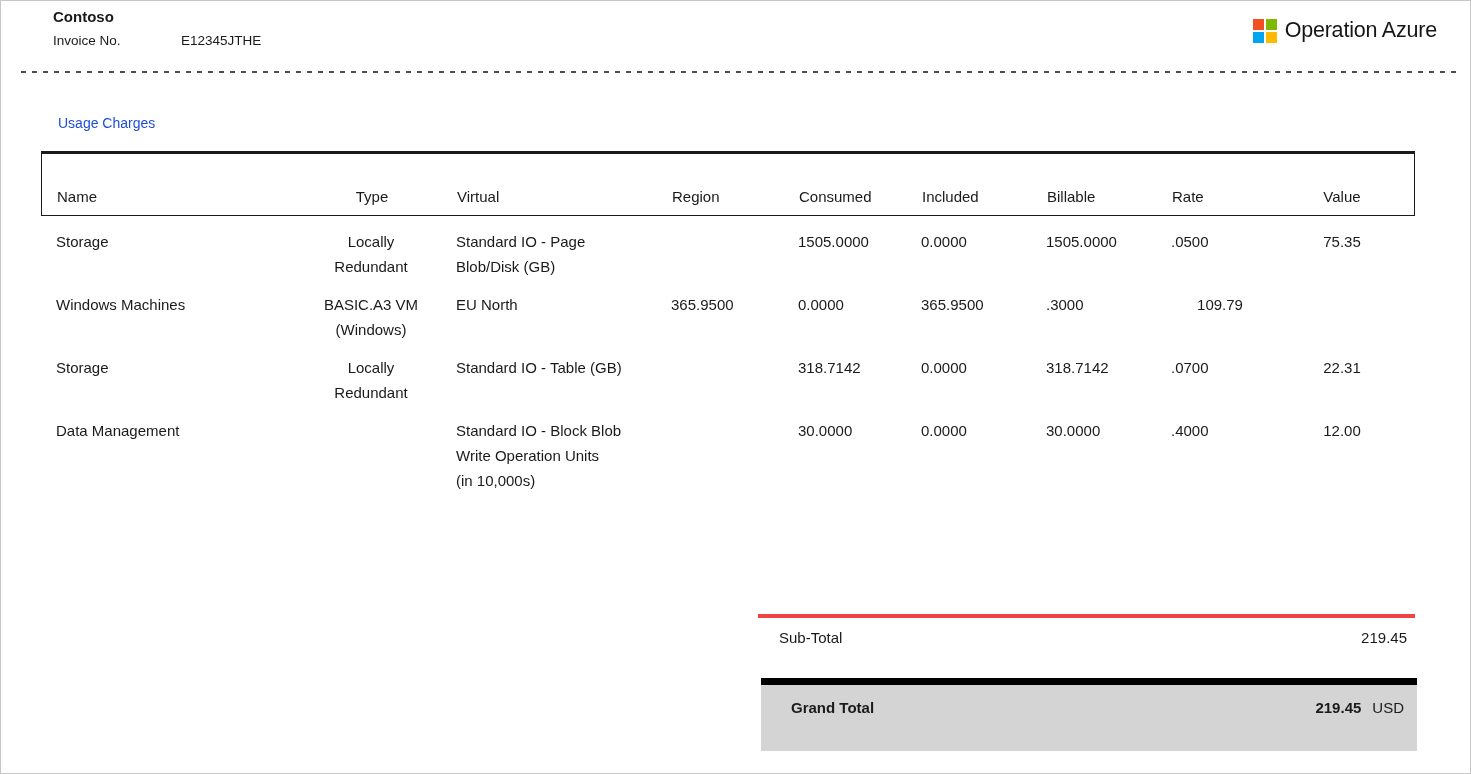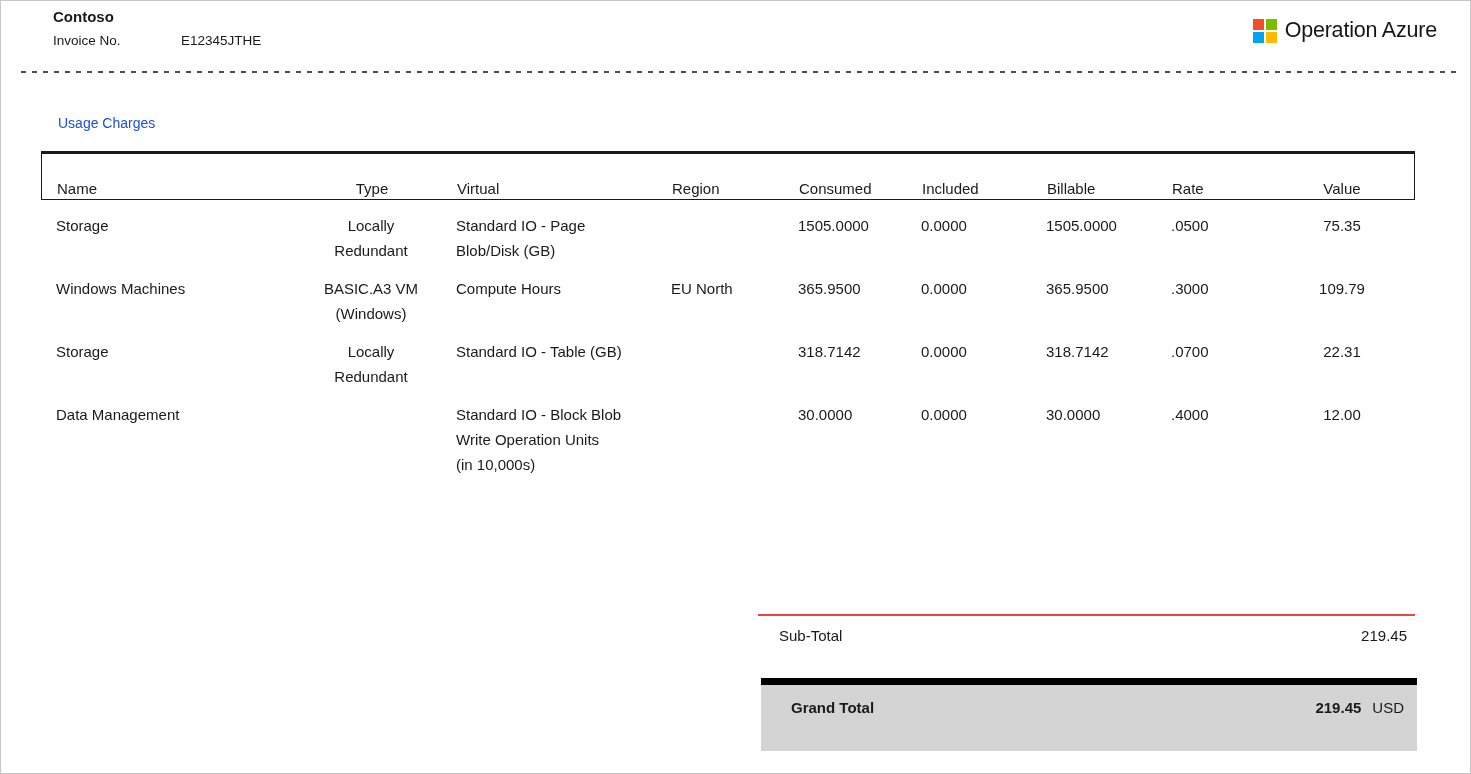--- a/index.html
+++ b/index.html
@@ -35,37 +35,37 @@
   
   .section-title { position:absolute; left:57px; top:114px; font-size:14px; color:#1d4ed8; }
 
   
   .usage-table { position:absolute; left:40px; top:150px; width:1374px; font-size:15px; }
   .tgrid {
     display:grid;
     grid-template-columns:255px 160px 215px 127px 123px 125px 125px 100px 1fr;
   }
   .thead {
-    height:49px;
+    height:65px;
     border:1px solid #1a1a1a;
     border-top-width:3px;
     align-items:center;
     padding-top:23px;
   }
   .trow { padding-top:13px; line-height:25px; align-items:start; }
   .cell { padding-right:10px; }
   .c-name     { padding-left:15px; }
   .c-resource { padding-right:35px; white-space:pre-line; }
   .c-type     { white-space:pre-line;text-align:center; }
   .c-value    { text-align:center; padding-right:2px; }
 
   
   .subtotal {
     position:absolute; left:757px; top:613px; width:657px;
-    border-top:2px solid #ef4444;
+    border-top:4px solid #ef4444;
     padding:11px 8px 0 21px;
     display:flex; justify-content:space-between;
     font-size:15px;
   }
   .grandtotal {
     position:absolute; left:760px; top:677px; width:656px; height:73px;
     background:#d4d4d4;
     border-top:7px solid #000000;
     padding:14px 13px 0 30px;
     display:flex; justify-content:space-between; align-items:flex-start;
@@ -123,21 +123,20 @@
       <div class="cell">0.0000</div>
       <div class="cell">1505.0000</div>
       <div class="cell">.0500</div>
       <div class="cell c-value">75.35</div>
     </div>
 
     <div class="tgrid trow">
       <div class="cell c-name">Windows Machines</div>
       <div class="cell c-type">BASIC.A3 VM
 (Windows)</div>
-      <div class="cell c-resource">Compute Hours</div>
       <div class="cell">EU North</div>
       <div class="cell">365.9500</div>
       <div class="cell">0.0000</div>
       <div class="cell">365.9500</div>
       <div class="cell">.3000</div>
       <div class="cell c-value">109.79</div>
     </div>
 
     <div class="tgrid trow">
       <div class="cell c-name">Storage</div>

